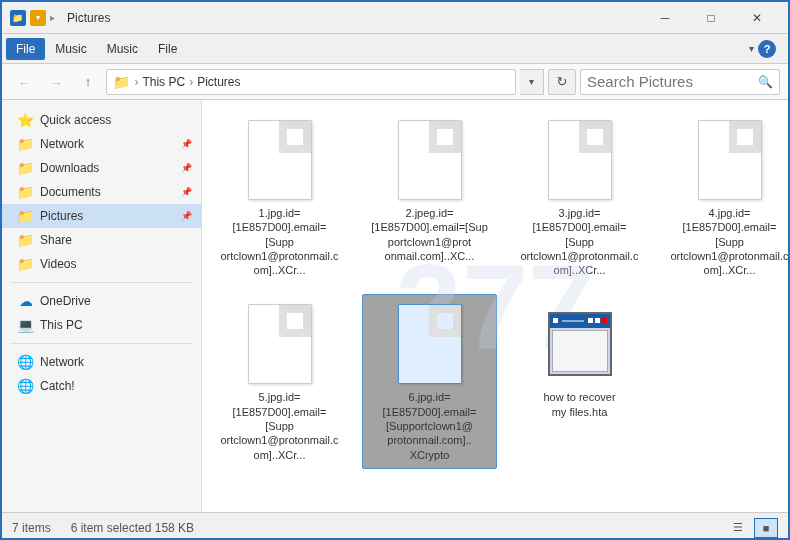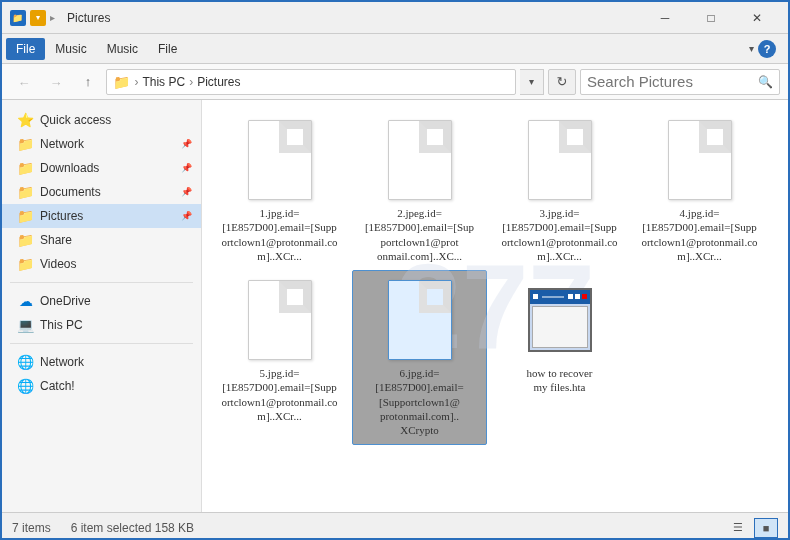--- a/index.html
+++ b/index.html
@@ -192,21 +192,21 @@
     .file-area {
       flex: 1;
       background: #fff;
       padding: 10px;
       overflow-y: auto;
       position: relative;
     }
     .file-grid {
       display: grid;
       grid-template-columns: repeat(4, 140px);
-      font-family: Liberation Serif, serif;
+      gap: 10px;
     }
     .file-item {
       width: 135px;
       display: flex;
       flex-direction: column;
       align-items: center;
       padding: 6px;
       cursor: pointer;
       border: 1px solid transparent;
       border-radius: 2px;

